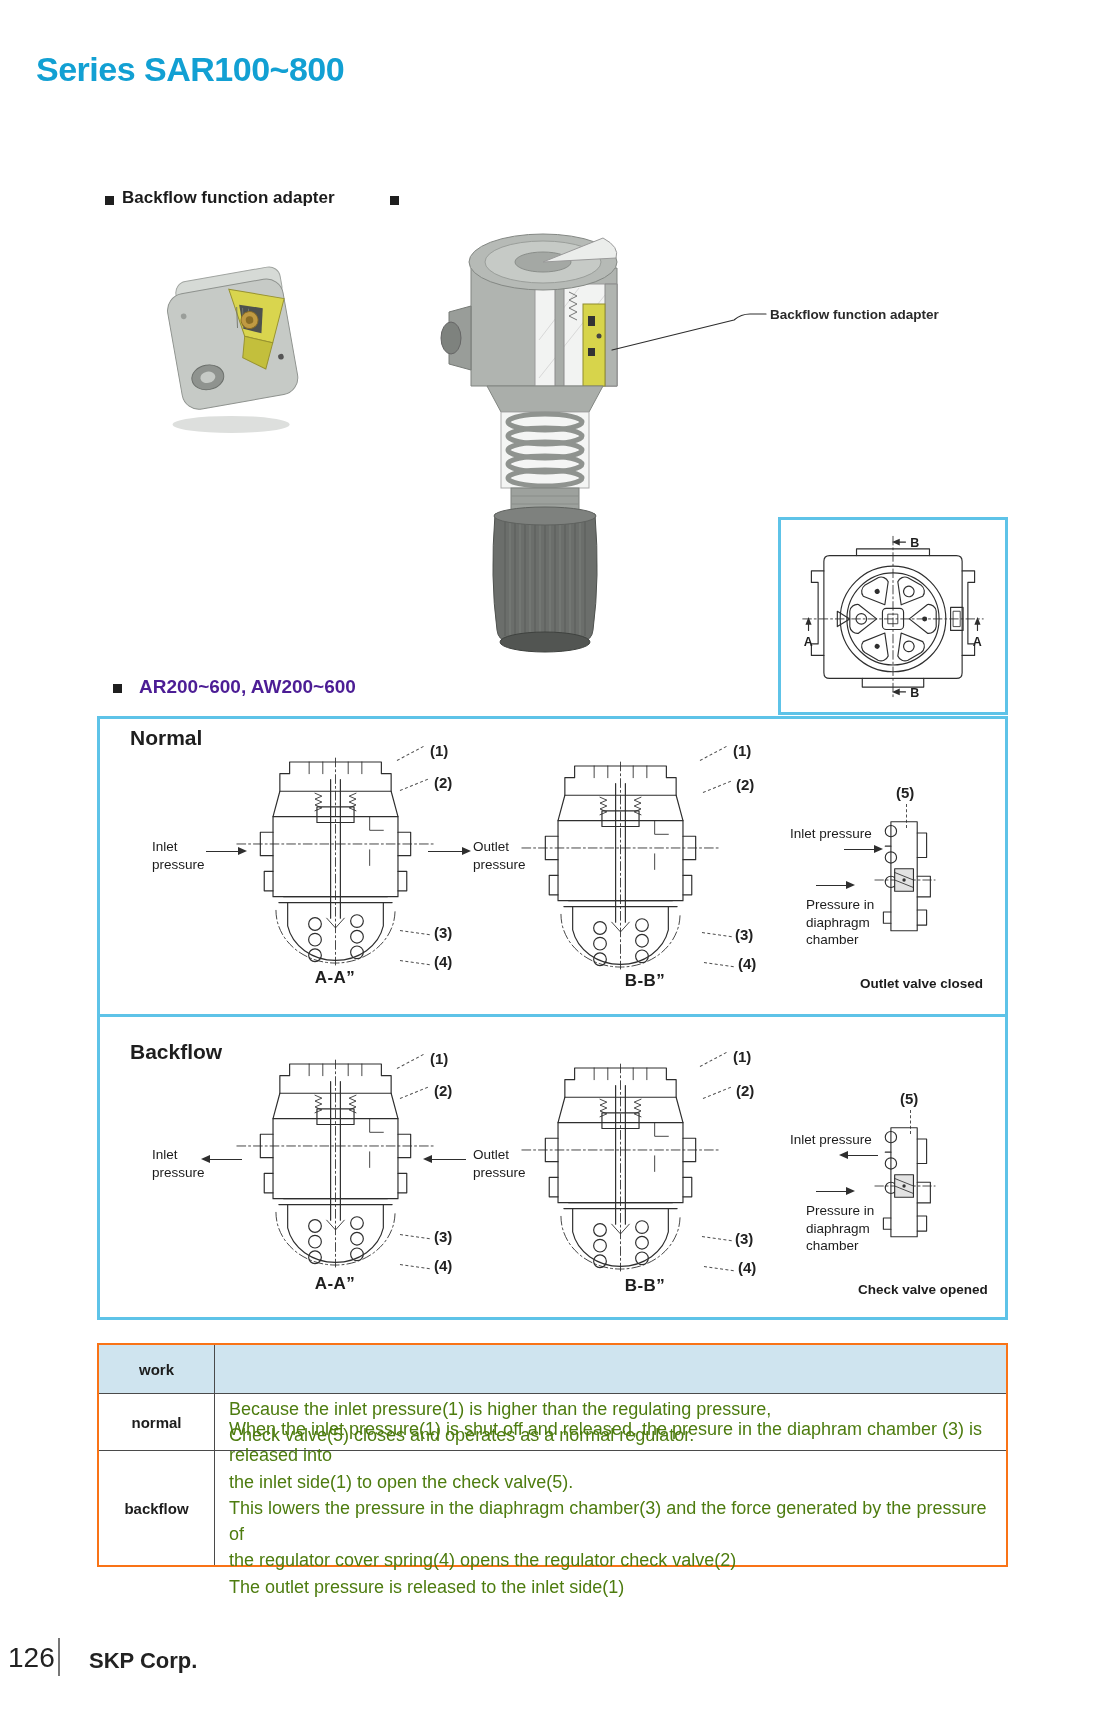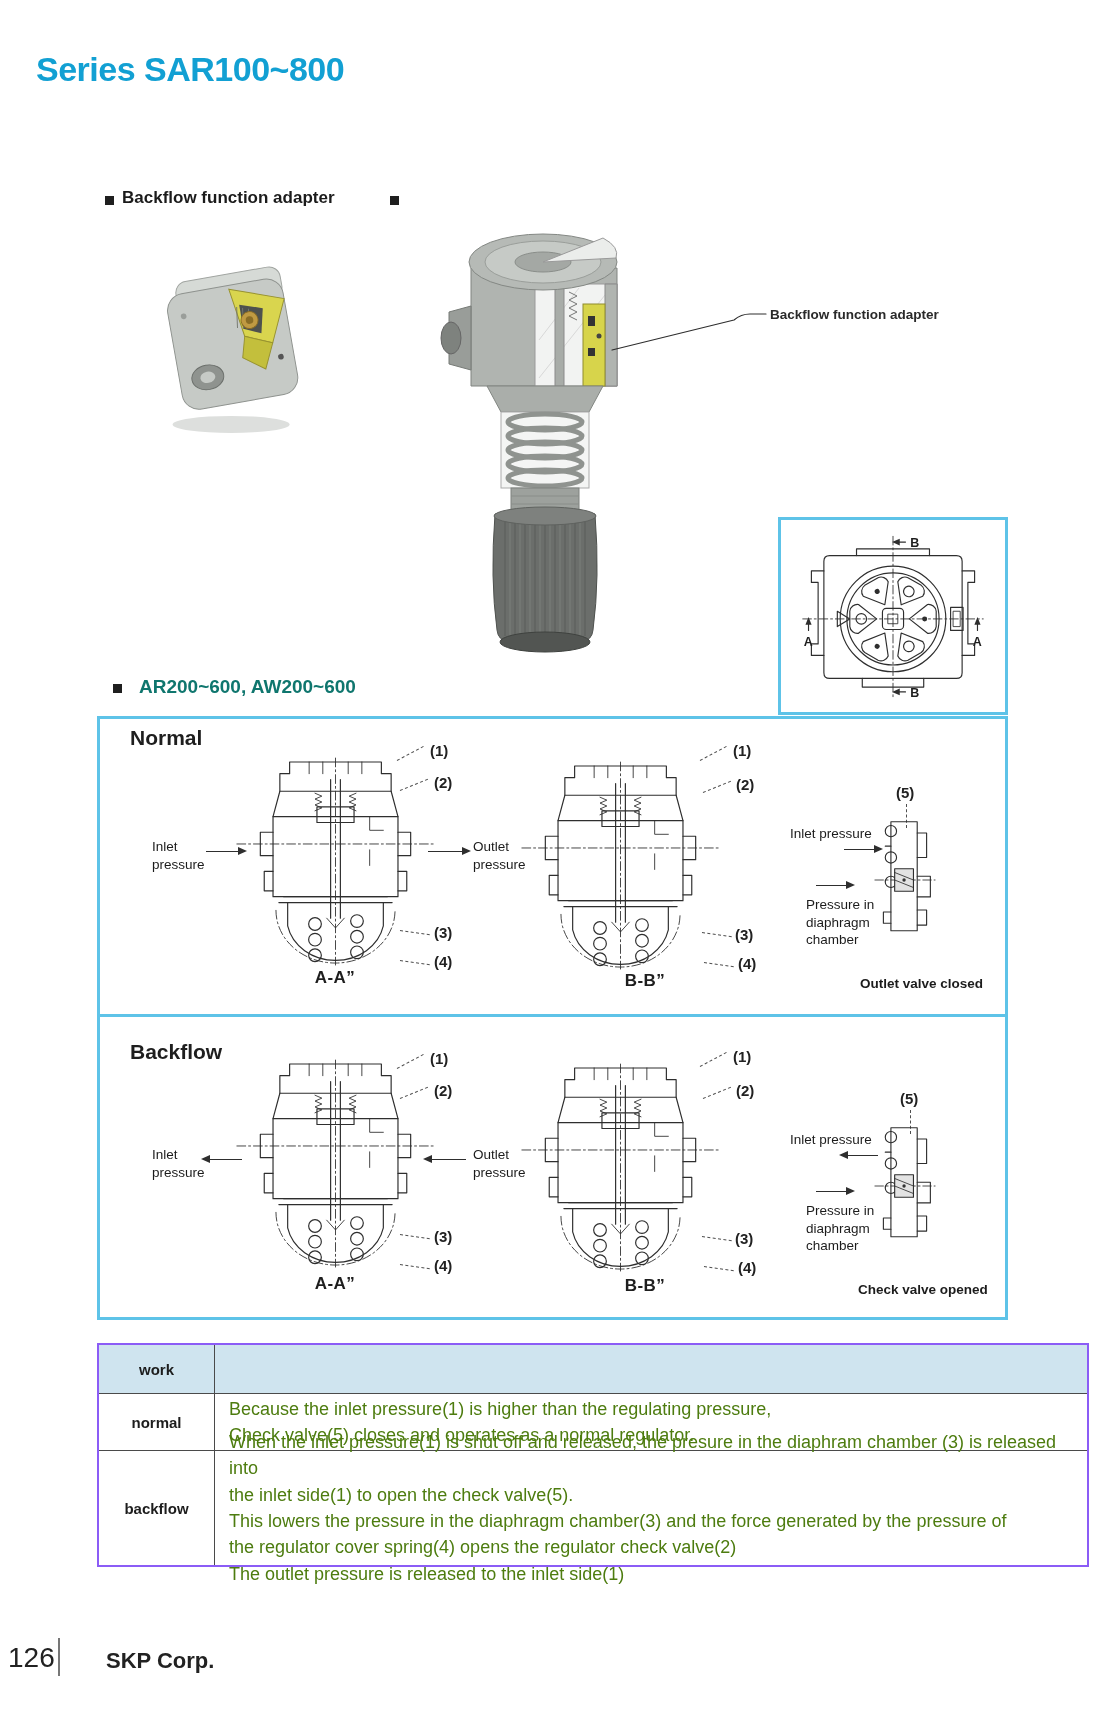--- a/index.html
+++ b/index.html
@@ -2,42 +2,42 @@
 <html><head>
 <meta charset="utf-8">
 <style>
   *{box-sizing:border-box;margin:0;padding:0}
   body{margin:0;background:#fff}
   #page{position:relative;width:1117px;height:1712px;background:#fff;overflow:hidden;
         font-family:"Liberation Sans",sans-serif;color:#1e1e1e}
   .abs{position:absolute}
   .title{font-size:34px;font-weight:700;color:#12a0d3;letter-spacing:-.5px}
   .hd{font-size:17px;font-weight:700;color:#1b1b1b}
-  .models{font-size:19px;font-weight:700;color:#0f766e}
+  .models{font-size:19px;font-weight:700;color:#4c1d95}
   .sq{position:absolute;width:9px;height:9px;background:#1f1f1f}
   .bighead{font-size:21px;font-weight:700}
   .ml{white-space:pre-line;font-size:13.5px;line-height:1.3;color:#1c1c1c}
   .sm{font-size:13.5px;color:#1c1c1c}
   .state{font-size:13.5px;font-weight:700;color:#1c1c1c}
   .co{font-size:15px;font-weight:600;color:#222}
   .sec{font-size:17px;font-weight:700;letter-spacing:.5px;text-align:center}
   .callout-lbl{font-size:13.5px;font-weight:700;color:#2a2a2a}
   .bluebox{position:absolute;border:3px solid #5ec3e8;background:#fff}
   .divline{position:absolute;height:3px;background:#5ec3e8}
   .arr{position:absolute;height:0;border-top:1.7px solid #2e2e2e}
   .arr::after{content:"";position:absolute;top:-5px;width:0;height:0;border:4.2px solid transparent}
   .arr.r::after{right:-9px;border-left:9px solid #2e2e2e}
   .arr.l::after{left:-9px;border-right:9px solid #2e2e2e}
   .lead{position:absolute;width:30px;border-top:1.6px dashed #4e4e4e;transform-origin:left center}
   .vlead{position:absolute;width:0;border-left:1.6px dashed #4e4e4e}
   .ln{stroke:#2e2e2e;stroke-width:1.2;fill:none;stroke-linecap:round;stroke-linejoin:round}
   .thin{stroke-width:.9}
   .dd{stroke-dasharray:9 3 2 3;stroke-width:.9}
   .svgt{font:600 13px "Liberation Sans",sans-serif;fill:#1e1e1e}
-  .tbl{position:absolute;left:97px;top:1343px;width:992px;border:2px solid #8b5cf6;background:#fff}
+  .tbl{position:absolute;left:97px;top:1343px;width:911px;border:2px solid #f97316;background:#fff}
   .trow{display:flex;border-top:1px solid #4a4a4a}
   .trow:first-child{border-top:0}
   .c1{flex:0 0 116px;border-right:1px solid #4a4a4a;display:flex;align-items:center;justify-content:center;
       font-size:15px;font-weight:600;color:#1d1d1d}
   .c2{flex:1;padding:7px 14px;font-size:18px;color:#4d7c0f;line-height:1.46;white-space:pre-line;
       display:flex;flex-direction:column;justify-content:center}
   .thead{background:#cfe4ef;height:48px}
   .thead .c1{font-weight:700}
   .thead .c2{font-weight:700;font-size:15px;color:#1d1d1d}
   .rnormal{height:57px}
@@ -415,15 +415,15 @@
       <div class="c2">When the inlet pressure(1) is  shut off and released, the presure in the diaphram chamber (3) is released into
 the inlet side(1) to open the check valve(5).
 This lowers the pressure in the diaphragm chamber(3) and the force generated by the pressure of
 the regulator cover spring(4) opens the regulator check valve(2)
 The outlet pressure is released to the inlet side(1)</div>
     </div>
   </div>
 
   <div class="abs pgnum" style="left:8px;top:1642px">126</div>
   <div class="fbar" style="left:58px;top:1638px;height:38px"></div>
-  <div class="abs brand" style="left:106px;top:1648px">SKP Corp.</div>
+  <div class="abs brand" style="left:89px;top:1648px">SKP Corp.</div>
 
 </div>
 
 </body></html>

